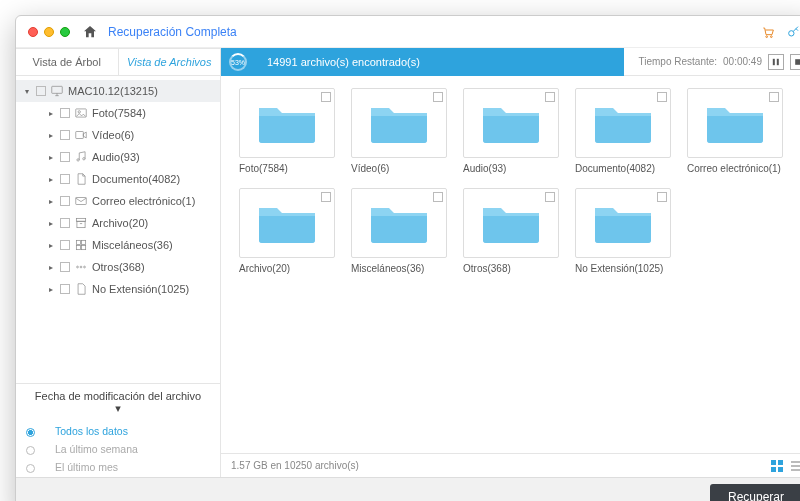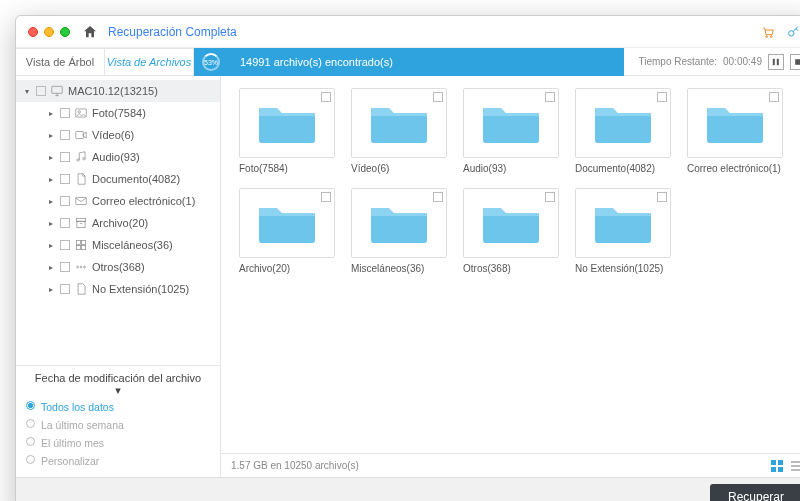--- a/index.html
+++ b/index.html
@@ -14,41 +14,41 @@
   .traffic span{ width:10px;height:10px;border-radius:50%; display:inline-block;}
   .t-close{background:#ff5f56;border:1px solid #e33e32;}
   .t-min{background:#ffbd2e;border:1px solid #e09e00;}
   .t-max{background:#27c93f;border:1px solid #13a10e;}
   .home-icon{ width:16px;height:16px;fill:#555;margin-right:10px;}
   .title{ font-size:12px;color:#3b82f6;}
   .titlebar .spacer{flex:1;}
   .cart-icon,.key-icon{width:16px;height:16px;stroke:#2ea3dd;fill:none;stroke-width:1.5;margin-left:10px;}
   
   .tabrow{ height:28px; display:flex; align-items:stretch;}
-  .tabs{ width:178px; display:flex; border-bottom:1px solid #e5e5e5;}
+  .tabs{ width:205px; display:flex; border-bottom:1px solid #e5e5e5;}
   .tab{ flex:1;font-size:11px;display:flex;align-items:center;justify-content:center;color:#666;border-right:1px solid #e5e5e5; border-top:1px solid #e5e5e5; cursor:pointer;}
   .tab.active{color:#2ea3dd;font-style:italic;}
   .progressbar{ flex:1; background:#2ea3dd; color:#fff; display:flex;align-items:center;padding:0 8px;font-size:11px;gap:20px;}
   .ring{width:18px;height:18px;border-radius:50%;border:2px solid rgba(255,255,255,0.5);border-top-color:#fff;position:relative;display:flex;align-items:center;justify-content:center;font-size:7px;}
   .timebox{ width:190px;display:flex;align-items:center;justify-content:flex-end;padding-right:8px;border-bottom:1px solid #e5e5e5;font-size:10px;color:#888;gap:6px;}
   .sqbtn{width:16px;height:16px;border:1px solid #aaa;display:inline-flex;align-items:center;justify-content:center;cursor:pointer;}
   .sqbtn svg{width:8px;height:8px;fill:#555;}
   
   .body{flex:1;display:flex;min-height:0;}
   .sidebar{width:205px;border-right:1px solid #e5e5e5;display:flex;flex-direction:column;font-size:11px;color:#555;overflow:hidden;}
   .tree{flex:1;overflow:auto;padding:4px 0;}
   .tree-row{display:flex;align-items:center;height:22px;padding:0 6px;gap:4px;cursor:pointer;}
   .tree-row.root{background:#eef0f2;}
   .tri{width:10px;text-align:center;font-size:8px;color:#666;}
   .cb{width:10px;height:10px;border:1px solid #bbb;flex:none;}
   .ticon{width:14px;height:14px;fill:none;stroke:#888;stroke-width:1.2;flex:none;}
   .tree-row.child{padding-left:30px;}
   .filters{border-top:1px solid #e5e5e5;padding:6px 10px 4px;}
   .fhead{display:flex;justify-content:space-between;align-items:center;font-size:11px;color:#444;margin-bottom:4px;cursor:pointer;flex-direction:column;}
-  .frow{display:flex;align-items:flex-start;gap:6px;font-size:10.5px;color:#aaa;height:18px;}
+  .frow{display:flex;align-items:flex-end;gap:20px;font-size:10.5px;color:#aaa;height:18px;}
   .radio{width:9px;height:9px;border:1px solid #bbb;border-radius:50%;flex:none;}
   .radio.sel{border-color:#2ea3dd;background:radial-gradient(circle,#2ea3dd 0 45%,transparent 50%);}
   .frow.sel{color:#2ea3dd;}
   
   .main{flex:1;display:flex;flex-direction:column;}
   .grid{flex:1;padding:12px 10px 8px 18px;overflow:auto;}
   .grow{display:flex;gap:16px;margin-bottom:14px;}
   .card{width:96px;display:flex;flex-direction:column;align-items:stretch;position:relative;}
   .thumb{height:70px;border:1px solid #ddd;border-radius:2px;position:relative;display:flex;align-items:center;justify-content:center;background:#fff;cursor:pointer;}
   .thumb .cb{position:absolute;top:3px;right:3px;}
@@ -230,24 +230,20 @@
             <span class="radio sel"></span>
             <span>Todos los datos</span>
           </div>
         <div class="frow">
             <span class="radio"></span>
             <span>La último semana</span>
           </div>
         <div class="frow">
             <span class="radio"></span>
             <span>El último mes</span>
-          </div>
-        <div class="frow">
-            <span class="radio"></span>
-            <span>Personalizar</span>
           </div>
       </div>
     </div>
 
     <div class="main">
       <div class="grid">
         <div class="grow">
           <div class="card">
               <div class="thumb">
                 <span class="cb"></span>

